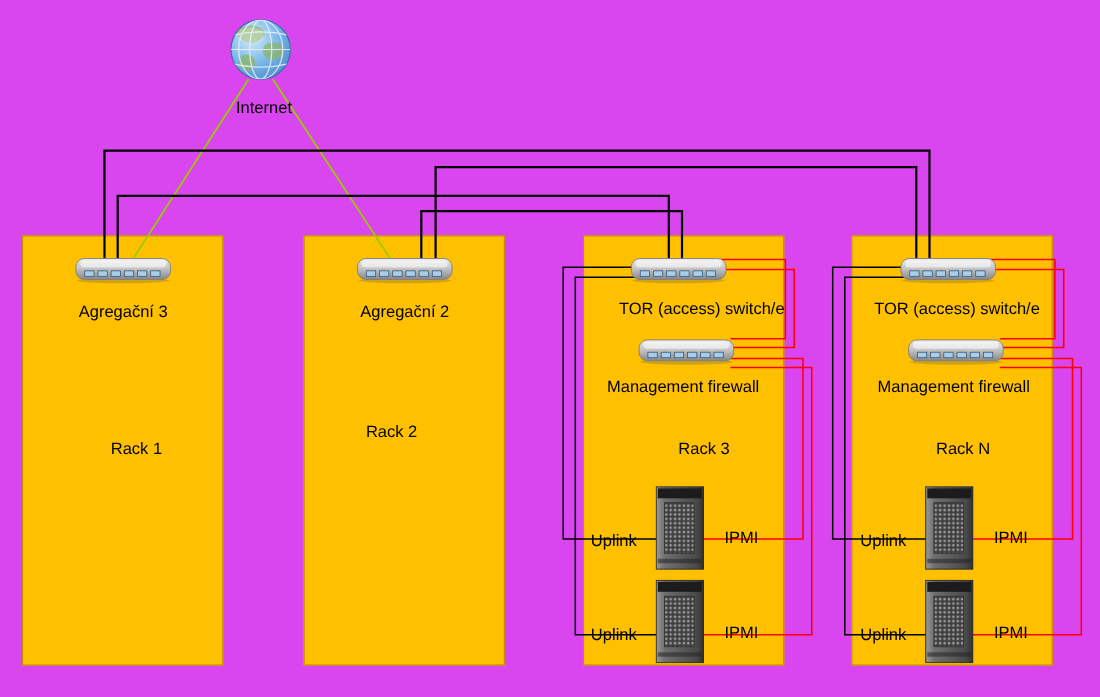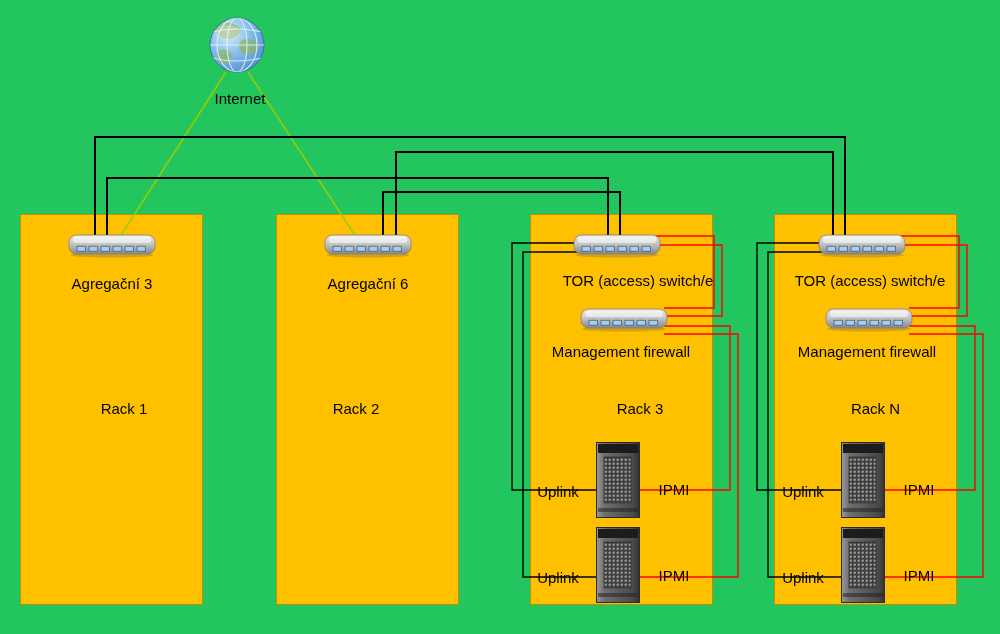--- a/index.html
+++ b/index.html
@@ -6,21 +6,21 @@
   html, body {
     margin: 0;
     padding: 0;
     background: #ffffff;
     font-family: "Liberation Sans", sans-serif;
   }
   .canvas {
     position: relative;
     width: 1000px;
     height: 634px;
-    background: #22c55e;
+    background: #d946ef;
     overflow: hidden;
   }
   .rack {
     position: absolute;
     background: var(--rack-fill, #FFC000);
     border: 1px solid var(--rack-border, #BC9000);
     box-sizing: border-box;
   }
   .wires {
     position: absolute;
@@ -188,30 +188,30 @@
   <svg class="icon" style="left:841px;top:442px" width="44" height="76" viewBox="0 0 44 76">
       <use href="#sym-server"></use>
     </svg>
   <svg class="icon" style="left:841px;top:527px" width="44" height="76" viewBox="0 0 44 76">
       <use href="#sym-server"></use>
     </svg>
 
   <div class="lbl" style="left:192px;top:90px;width:96px">Internet</div>
 
   <div class="lbl" style="left:38px;top:275px;width:148px">Agregační 3</div>
-  <div class="lbl" style="left:294px;top:275px;width:148px">Agregační 6</div>
+  <div class="lbl" style="left:294px;top:275px;width:148px">Agregační 2</div>
 
   <div class="lbl" style="left:547px;top:272px;width:182px">TOR (access) switch/e</div>
   <div class="lbl" style="left:779px;top:272px;width:182px">TOR (access) switch/e</div>
 
   <div class="lbl" style="left:530px;top:343px;width:182px">Management firewall</div>
   <div class="lbl" style="left:776px;top:343px;width:182px">Management firewall</div>
 
   <div class="lbl" style="left:20px;top:400px;width:208px">Rack 1</div>
-  <div class="lbl" style="left:276px;top:400px;width:160px">Rack 2</div>
+  <div class="lbl" style="left:276px;top:384px;width:160px">Rack 2</div>
   <div class="lbl" style="left:530px;top:400px;width:220px">Rack 3</div>
   <div class="lbl" style="left:774px;top:400px;width:203px">Rack N</div>
 
   <div class="lbl" style="left:528px;top:483px;width:60px">Uplink</div>
   <div class="lbl" style="left:648px;top:481px;width:52px">IPMI</div>
   <div class="lbl" style="left:528px;top:569px;width:60px">Uplink</div>
   <div class="lbl" style="left:648px;top:567px;width:52px">IPMI</div>
 
   <div class="lbl" style="left:773px;top:483px;width:60px">Uplink</div>
   <div class="lbl" style="left:893px;top:481px;width:52px">IPMI</div>

